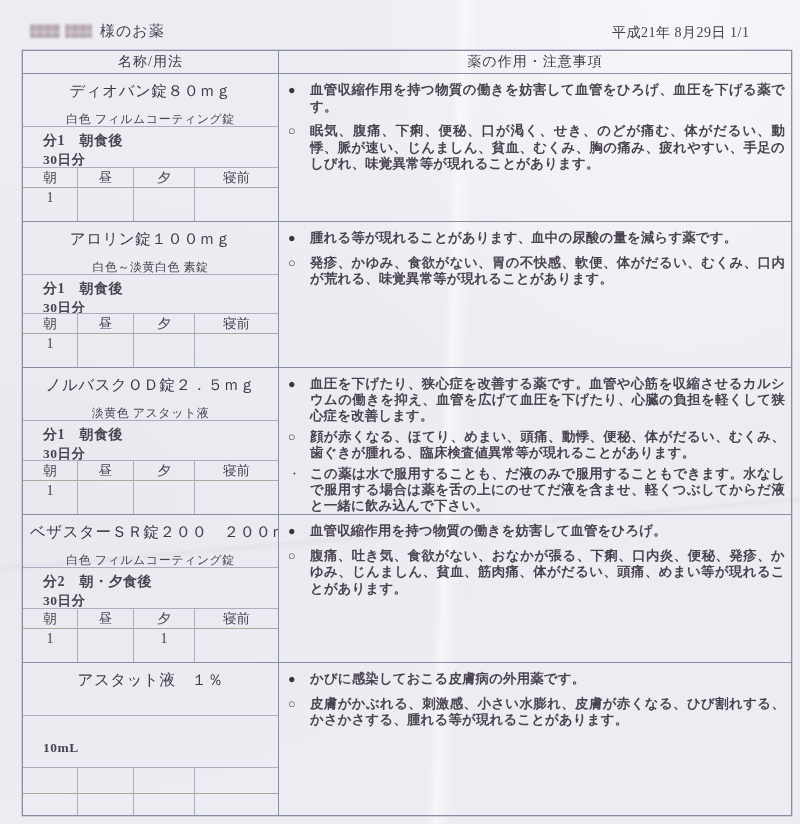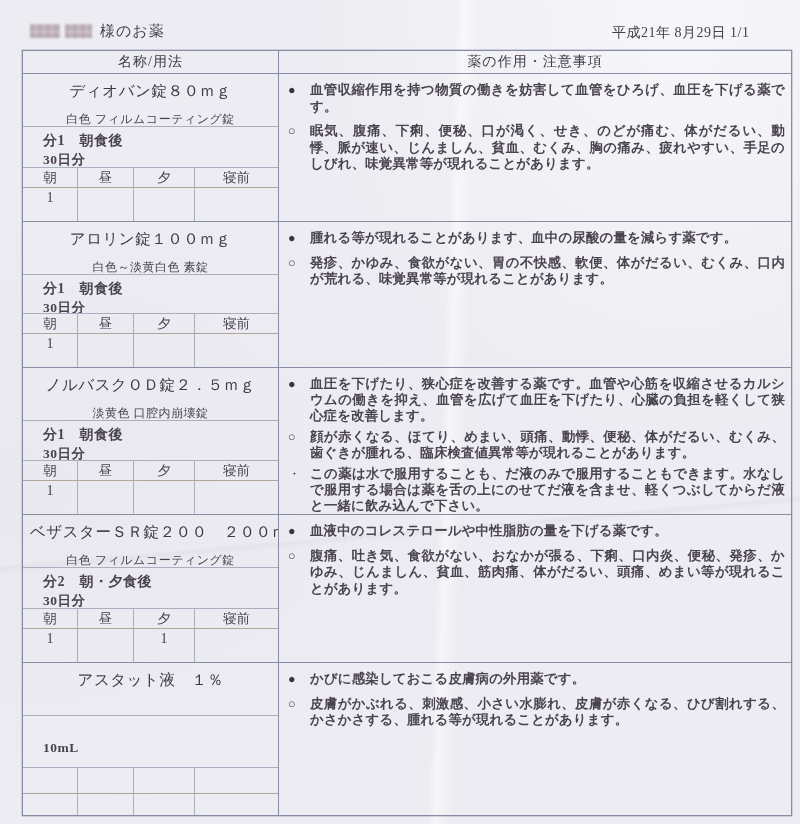--- a/index.html
+++ b/index.html
@@ -173,21 +173,21 @@
           <span class="bullet">○</span>
           <span class="note-text">発疹、かゆみ、食欲がない、胃の不快感、軟便、体がだるい、むくみ、口内が荒れる、味覚異常等が現れることがあります。</span>
         </div>
       </div>
     </div>
 
     <div class="med-row row-3">
       <div class="cell-left">
         <div class="name-block">
           <div class="med-name">ノルバスクＯＤ錠２．５ｍｇ</div>
-          <div class="med-form">淡黄色 口腔内崩壊錠</div>
+          <div class="med-form">淡黄色 アスタット液</div>
         </div>
         <div class="usage-block">
           <div class="usage">分1　朝食後</div>
           <div class="qty">30日分</div>
         </div>
         <div class="dose-grid">
           <div class="dg hdr c1">朝</div>
           <div class="dg hdr c2">昼</div>
           <div class="dg hdr c3">夕</div>
           <div class="dg hdr c4">寝前</div>
@@ -230,21 +230,21 @@
           <div class="dg hdr c4">寝前</div>
           <div class="dg val c1">1</div>
           <div class="dg val c2"></div>
           <div class="dg val c3">1</div>
           <div class="dg val c4"></div>
         </div>
       </div>
       <div class="cell-right">
         <div class="note">
           <span class="bullet">●</span>
-          <span class="note-text">血液中のコレステロールや中性脂肪の量を下げる薬です。</span>
+          <span class="note-text">血管収縮作用を持つ物質の働きを妨害して血管をひろげ。</span>
         </div>
         <div class="note">
           <span class="bullet">○</span>
           <span class="note-text">腹痛、吐き気、食欲がない、おなかが張る、下痢、口内炎、便秘、発疹、かゆみ、じんましん、貧血、筋肉痛、体がだるい、頭痛、めまい等が現れることがあります。</span>
         </div>
       </div>
     </div>
 
     <div class="med-row row-5">
       <div class="cell-left">

